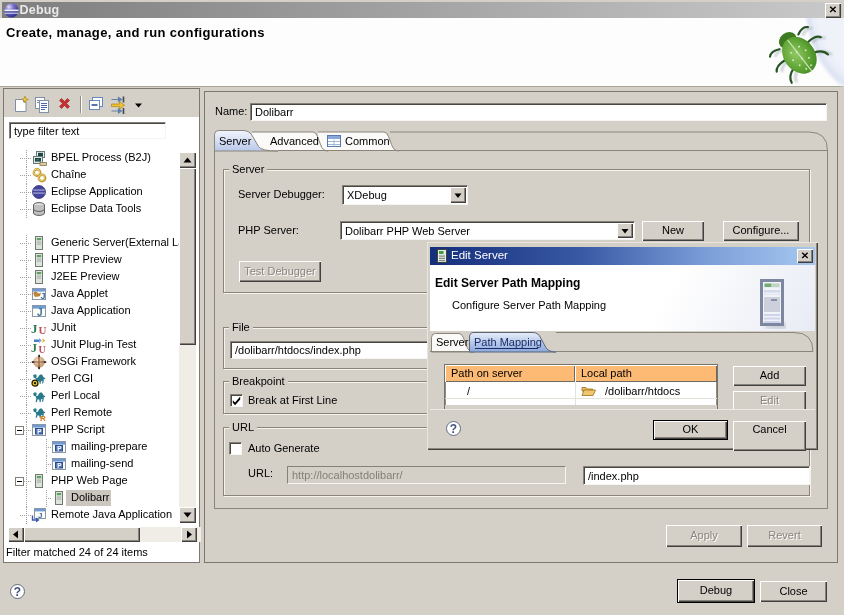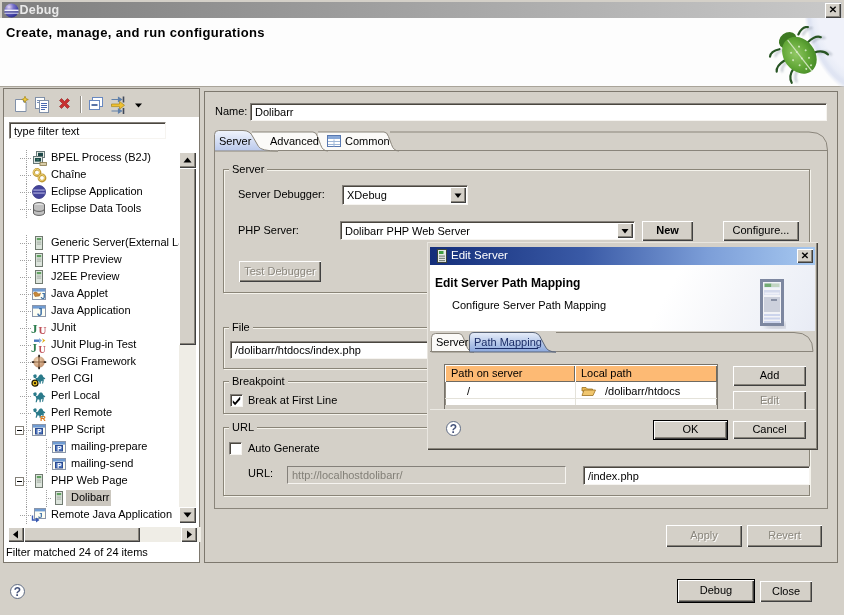--- a/index.html
+++ b/index.html
@@ -525,21 +525,21 @@
         <path d="M4.5 6.5 h7 l-3.5 4.5 z" fill="#000"></path>
       </svg></div>
 </div>
 <div class="lbl" style="left:238px;top:224px;">PHP Server:</div>
 <div class="sunken" style="left:340px;top:221px;width:295px;height:19px;">
     <span class="txt">Dolibarr PHP Web Server</span>
   <div class="btn" style="right:1px;top:1px;width:16px;height:15px;"><svg width="16" height="15">
         <path d="M4.5 6 h7 l-3.5 4.5 z" fill="#000"></path>
       </svg></div>
 </div>
-<div class="btn" style="left:642px;top:221px;width:51px;height:20px;line-height:19px;font-weight:bold;">New</div>
+<div class="btn" style="left:642px;top:221px;width:62px;height:20px;line-height:19px;">New</div>
 <div class="btn" style="left:723px;top:221px;width:76px;height:20px;line-height:19px;">Configure...</div>
 <div class="btn dis" style="left:239px;top:261px;width:82px;height:21px;line-height:20px;">Test Debugger</div>
 
 <div class="grp" style="left:223px;top:327px;width:587px;height:42px;">
     <b>File</b>
   </div>
 <div class="sunken" style="left:230px;top:341px;width:576px;height:18px;">
     <span class="txt">/dolibarr/htdocs/index.php</span>
   </div>
 
@@ -566,21 +566,21 @@
     <span class="txt">/index.php</span>
   </div>
 
 <div class="btn dis" style="left:666px;top:525px;width:76px;height:22px;line-height:21px;">Apply</div>
 <div class="btn dis" style="left:747px;top:525px;width:75px;height:22px;line-height:21px;">Revert</div>
 
 <div class="help" style="left:10px;top:584px;">?</div>
 <div class="abs" style="left:677px;top:579px;width:78px;height:24px;border:1px solid #000;">
   <div class="btn" style="left:0;top:0;width:76px;height:22px;line-height:21px;">Debug</div>
 </div>
-<div class="btn" style="left:760px;top:581px;width:52px;height:21px;line-height:20px;">Close</div>
+<div class="btn" style="left:760px;top:581px;width:67px;height:21px;line-height:20px;">Close</div>
 
 <div class="abs" id="dlg">
   <div id="dlg-title">
     <svg style="position:absolute;left:6px;top:2px" width="13" height="14" viewBox="0 0 13 14">
  <rect x="1.5" y="0.5" width="9" height="13" fill="#e6eae6" stroke="#3c463c"></rect>
  <rect x="3" y="2" width="4.5" height="3" fill="#3f9e3f"></rect>
  <rect x="3" y="6.5" width="6" height="1.2" fill="#7e887e"></rect>
  <rect x="3" y="8.8" width="6" height="1.2" fill="#7e887e"></rect>
  <rect x="3" y="11" width="6" height="1.2" fill="#7e887e"></rect>
       </svg>
@@ -643,15 +643,15 @@
       <div class="lbl" style="left:160px;top:20px;">/dolibarr/htdocs</div>
     </div>
     <div class="btn" style="left:303px;top:14px;width:73px;height:20px;line-height:19px;">Add</div>
     <div class="btn dis" style="left:303px;top:39px;width:73px;height:20px;line-height:19px;">Edit</div>
   </div>
   <div id="dlg-bottom">
     <div class="help" style="left:16px;top:11px;">?</div>
     <div class="abs" style="left:223px;top:10px;width:75px;height:20px;border:1px solid #000;">
       <div class="btn" style="left:0;top:0;width:73px;height:18px;line-height:17px;">OK</div>
     </div>
-    <div class="btn" style="left:303px;top:11px;width:73px;height:18px;line-height:17px;">Cancel</div>
+    <div class="btn" style="left:303px;top:11px;width:73px;height:30px;line-height:17px;">Cancel</div>
   </div>
 </div>
 
 </body></html>

